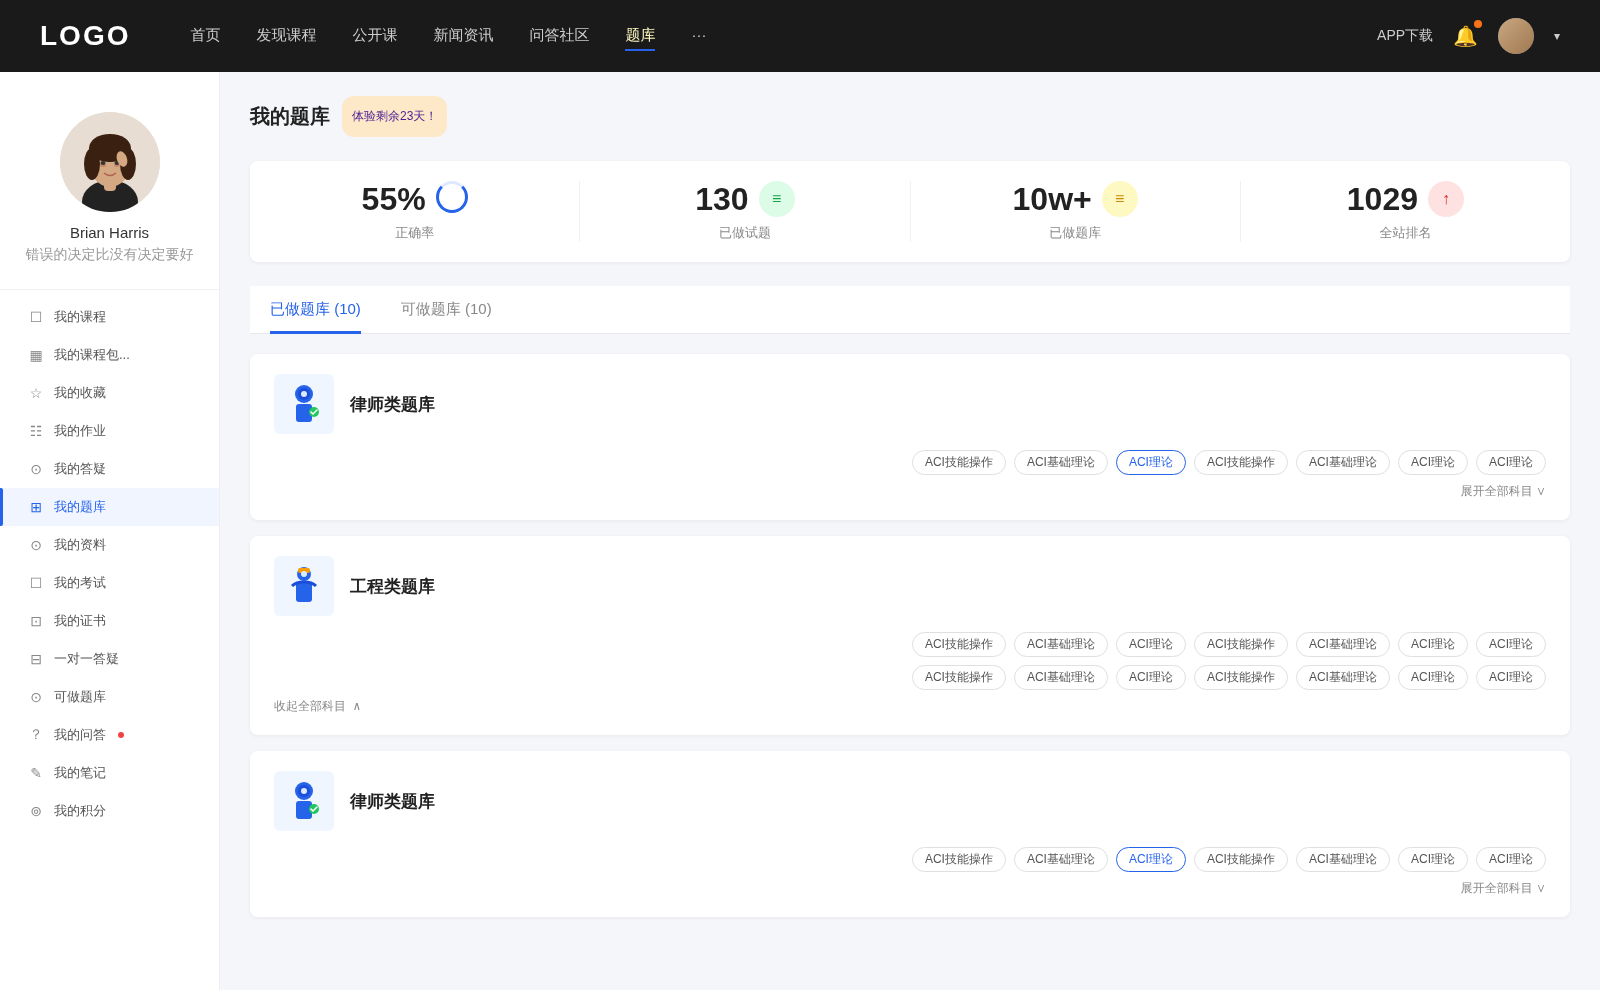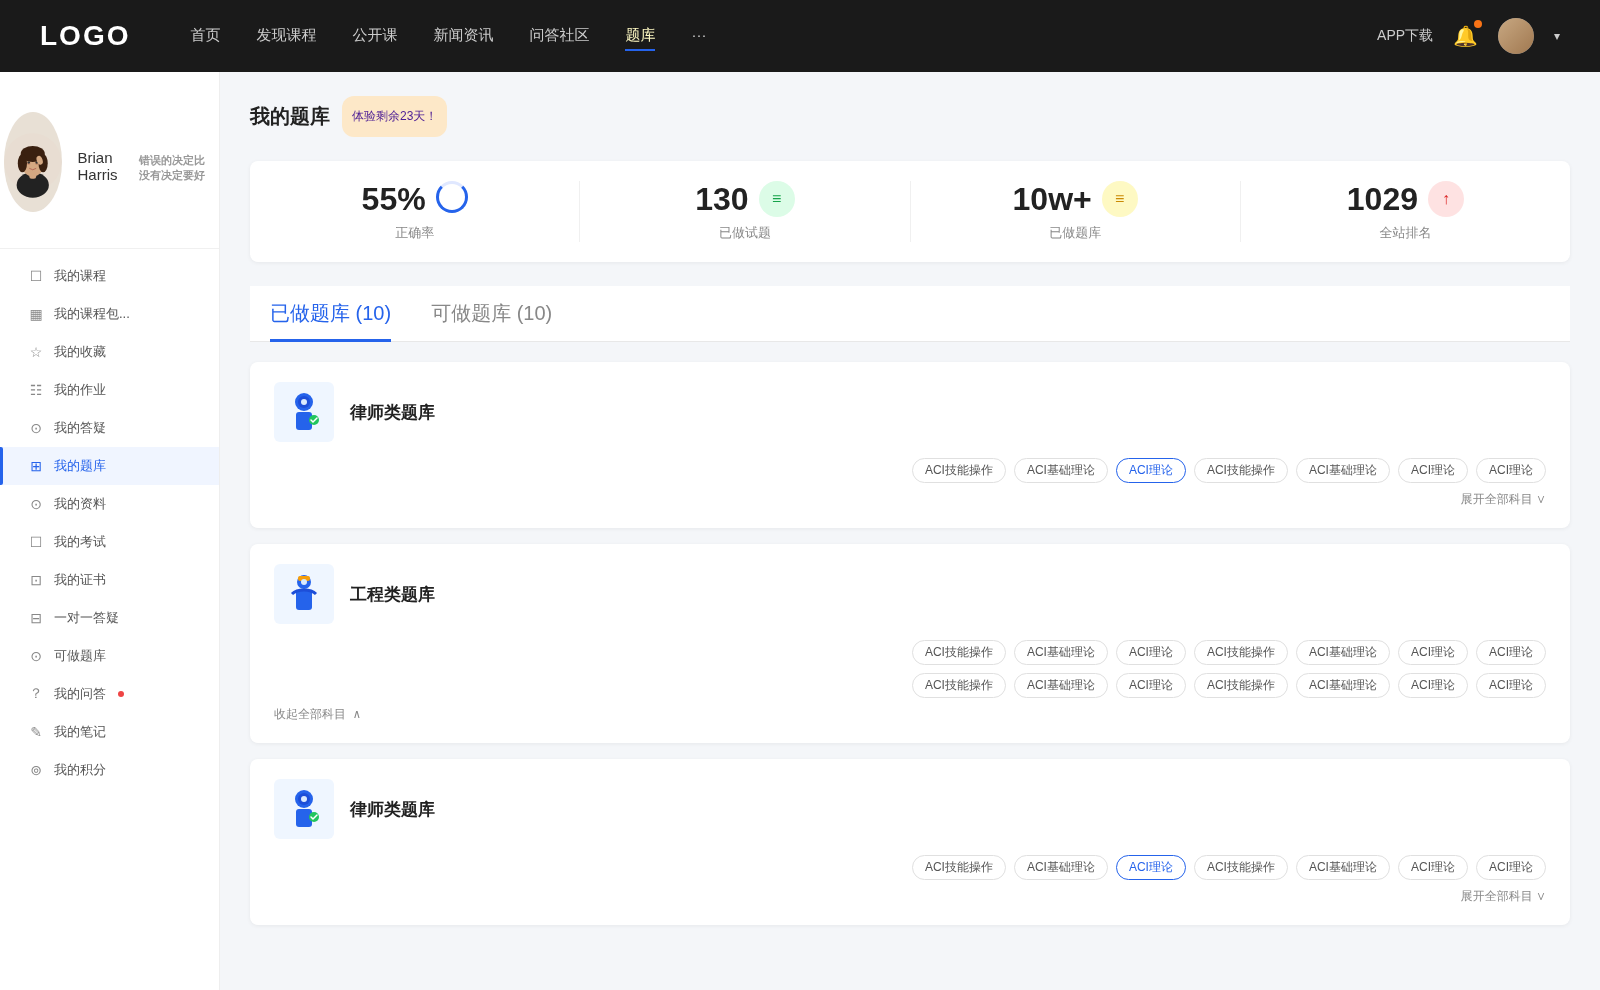--- a/index.html
+++ b/index.html
@@ -97,24 +97,23 @@
     
     .sidebar {
       width: 220px;
       background: white;
       padding: 20px 0;
       flex-shrink: 0;
       border-right: 1px solid #eee;
     }
     .sidebar-profile {
       display: flex;
-      flex-direction: row;
+      flex-direction: column;
       align-items: center;
       padding: 20px 4px 24px;
-      gap: 16px;
     }
     .sidebar-avatar {
       width: 100px;
       height: 100px;
       border-radius: 50%;
       background: #e8e0d5;
       overflow: hidden;
       margin-bottom: 12px;
       display: flex;
       align-items: center;
@@ -125,25 +124,24 @@
       width: 100px;
       height: 100px;
     }
     .sidebar-name {
       font-size: 15px;
       color: #333;
       font-weight: 500;
       margin-bottom: 4px;
     }
     .sidebar-motto {
-      font-size: 11px;
+      font-size: 14px;
       color: #999;
       text-align: left;
       line-height: 1.4;
-      font-weight: bold;
     }
     .sidebar-divider {
       border: none;
       border-top: 1px solid #f0f0f0;
       margin: 0 0 8px;
     }
     .sidebar-menu {
       list-style: none;
       padding: 0 0 0 0;
     }
@@ -272,21 +270,21 @@
     
     .tabs-row {
       display: flex;
       gap: 40px;
       margin-bottom: 20px;
       border-bottom: 1px solid #e8e8e8;
       background: white;
       padding: 0 20px;
     }
     .tab-item {
-      font-size: 20px;
+      font-size: 15px;
       color: #888;
       padding: 14px 0 12px;
       cursor: pointer;
       border-bottom: 3px solid transparent;
       margin-bottom: -1px;
     }
     .tab-item.active {
       color: #2563eb;
       border-bottom-color: #2563eb;
       font-weight: 500;

